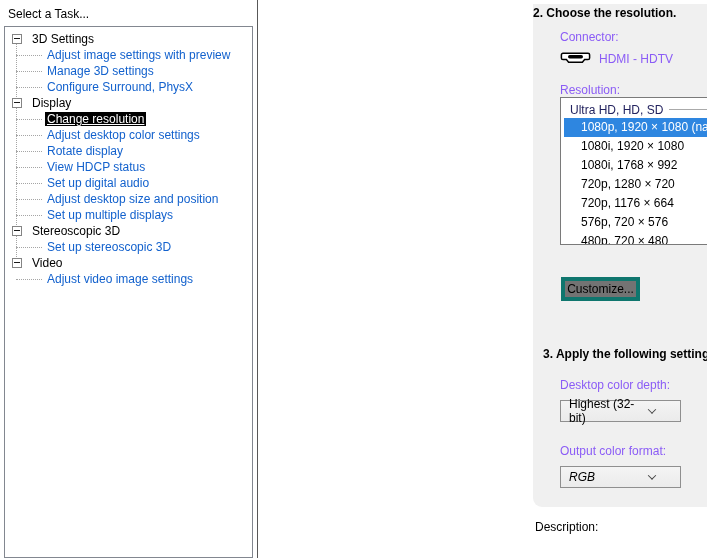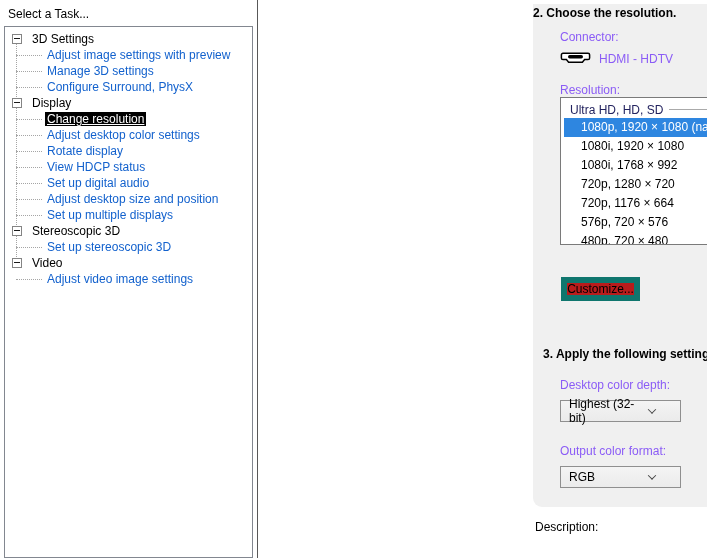--- a/index.html
+++ b/index.html
@@ -51,21 +51,21 @@
   .chev-down { transform:rotate(45deg) translate(-1px,-1px); }
 
   
   .combo { position:absolute; height:22px; background:linear-gradient(#f4f4f4,#ebebeb);
            border:1px solid #8f8f8f; display:flex; align-items:center;
            justify-content:space-between; padding:0 25px 0 8px; cursor:default; }
   .combo .chev { border-color:#444; }
 
   
   .btn { position:absolute; left:28px; top:273px; width:79px; height:24px;
-         background:#b91c1c; border:6px solid #0f766e; display:flex; align-items:center;
+         background:#737373; border:4px solid #0f766e; display:flex; align-items:center;
          justify-content:center; font-size:12px; cursor:pointer; }
 
   .desc-label { position:absolute; left:277px; top:520px; font-size:12px; }
 
   .hdmi-svg { position:absolute; left:27px; top:46px; }
 </style>
 </head>
 <body>
 
 <div class="sidebar">
@@ -132,21 +132,21 @@
 
     <div class="h-bold" style="left:10px; top:343px;">3. Apply the following settings.</div>
 
     <div class="f-label" style="left:27px; top:374px;">Desktop color depth:</div>
     <div class="combo" style="left:27px; top:396px; width:121px;">
       <span>Highest (32-bit)</span>
       <span class="chev chev-down"></span>
     </div>
 
     <div class="f-label" style="left:27px; top:440px;">Output color format:</div>
-    <div class="combo" style="left:27px; top:462px; width:121px;">
+    <div class="combo" style="left:27px; top:462px; width:121px;font-style:italic;">
       <span>RGB</span>
       <span class="chev chev-down"></span>
     </div>
 
   </div>
 
   <div class="desc-label">Description:</div>
 </div>
 
 </body></html>

